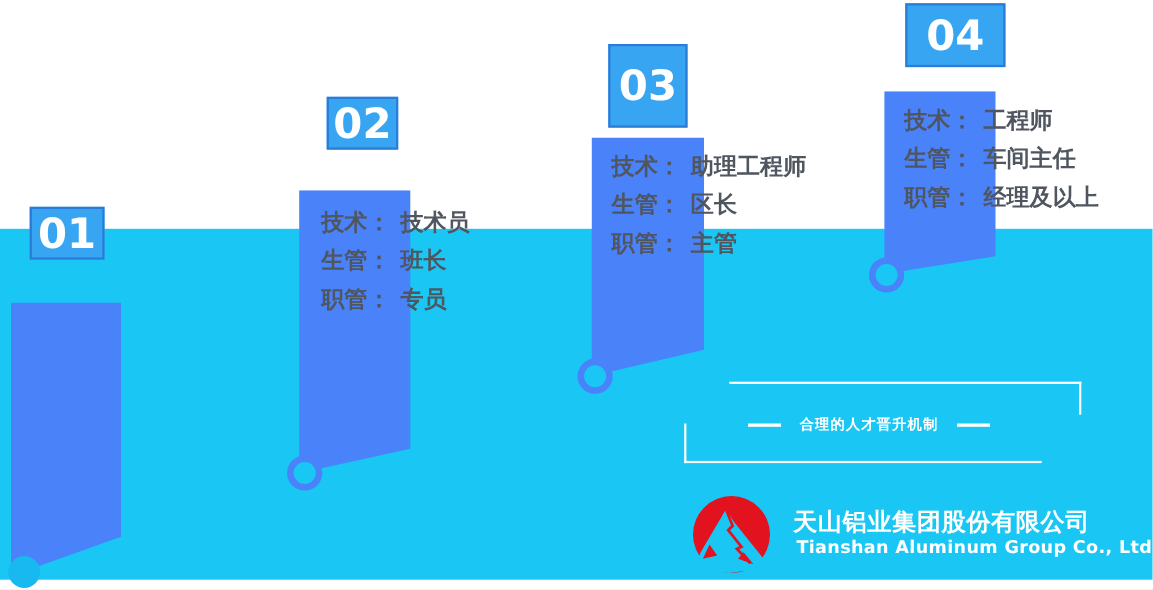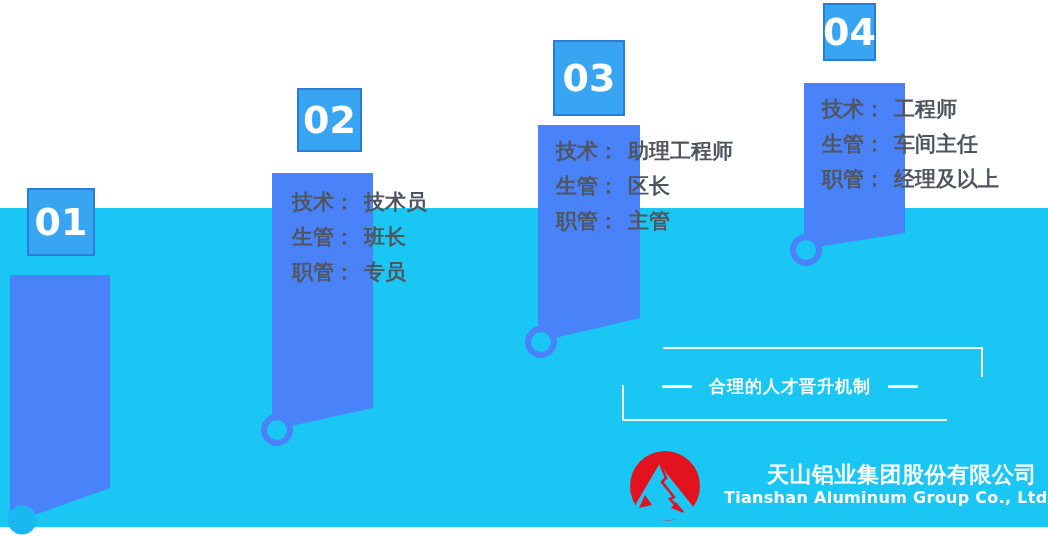--- a/index.html
+++ b/index.html
@@ -37,57 +37,57 @@
     position:absolute; color:var(--text-gray,#50565f);
     font-weight:bold; font-size:21px; line-height:35px; white-space:nowrap;
   }
   .levels .lvl-label{margin-right:9px;margin-top:24px;}
   .caption-dash{width:30px; height:3px; background:#fff;}
   .caption-row{
     position:absolute; left:622px; top:374px; width:336px; height:24px;
     display:flex; align-items:center; justify-content:center; gap:17px;
   }
   .caption-title{
-    color:#fff; font-weight:bold; font-size:17px; letter-spacing:1px; white-space:nowrap;
+    color:#fff; font-weight:bold; font-size:13px; letter-spacing:1px; white-space:nowrap;
   }
   .bk{position:absolute; background:#fff;}
   .bk-top{left:663px; top:347px; width:320px; height:2px;}
   .bk-right{left:981px; top:347px; width:2px; height:30px;}
   .bk-left{left:622px; top:385px; width:2px; height:36px;}
   .bk-bottom{left:622px; top:419px; width:325px; height:2px;}
   .logo-svg{position:absolute; left:629px; top:450px;}
   .company-cn{
     position:absolute; left:721px; top:460px; color:#fff; font-weight:bold;
-    font-size:22px; letter-spacing:0.5px; white-space:nowrap;margin-left:46px;
+    font-size:22px; letter-spacing:0.5px; white-space:nowrap;
   }
   .company-en{
     position:absolute; left:724px; top:488px; color:#fff; font-weight:bold;
     font-size:16px; letter-spacing:0.3px; white-space:nowrap;
   }
 </style>
 </head>
 <body>
 
 <div class="stage">
 
   <div class="bg-panel"></div>
 
   <svg class="ribbon" style="left:0;top:275px" width="120" height="261" viewBox="0 0 120 261">
     <polygon points="10,0 110,0 110,213 26,243 10,248"></polygon>
     <circle class="pin-solid" cx="22" cy="245" r="12"></circle>
   </svg>
-  <div class="badge" style="left:27px;top:188px;width:68px;height:68px">
+  <div class="badge" style="left:27px;top:188px;width:68px;height:48px">
     <span>01</span>
   </div>
 
   <svg class="ribbon" style="left:258px;top:173px" width="132" height="280" viewBox="0 0 132 280">
     <polygon points="14,0 115,0 115,235 24,255 14,258"></polygon>
     <circle class="pin" cx="19" cy="257" r="13"></circle>
   </svg>
-  <div class="badge" style="left:297px;top:88px;width:65px;height:64px">
+  <div class="badge" style="left:297px;top:88px;width:65px;height:48px">
     <span>02</span>
   </div>
   <div class="levels" style="left:292px;top:185px">
     <div><span class="lvl-label">技术：</span><span>技术员</span></div>
     <div><span class="lvl-label">生管：</span><span>班长</span></div>
     <div><span class="lvl-label">职管：</span><span>专员</span></div>
   </div>
 
   <svg class="ribbon" style="left:524px;top:125px" width="132" height="240" viewBox="0 0 132 240">
     <polygon points="14,0 116,0 116,193 22,215 14,217"></polygon>
@@ -99,21 +99,21 @@
   <div class="levels" style="left:556px;top:134px">
     <div><span class="lvl-label">技术：</span><span>助理工程师</span></div>
     <div><span class="lvl-label">生管：</span><span>区长</span></div>
     <div><span class="lvl-label">职管：</span><span>主管</span></div>
   </div>
 
   <svg class="ribbon" style="left:790px;top:83px" width="132" height="190" viewBox="0 0 132 190">
     <polygon points="14,0 115,0 115,150 21,165 14,167"></polygon>
     <circle class="pin" cx="16" cy="167" r="13"></circle>
   </svg>
-  <div class="badge" style="left:823px;top:3px;width:53px;height:58px">
+  <div class="badge" style="left:823px;top:3px;width:91px;height:58px">
     <span>04</span>
   </div>
   <div class="levels" style="left:822px;top:92px">
     <div><span class="lvl-label">技术：</span><span>工程师</span></div>
     <div><span class="lvl-label">生管：</span><span>车间主任</span></div>
     <div><span class="lvl-label">职管：</span><span>经理及以上</span></div>
   </div>
 
   <div class="bk bk-top"></div>
   <div class="bk bk-right"></div>

